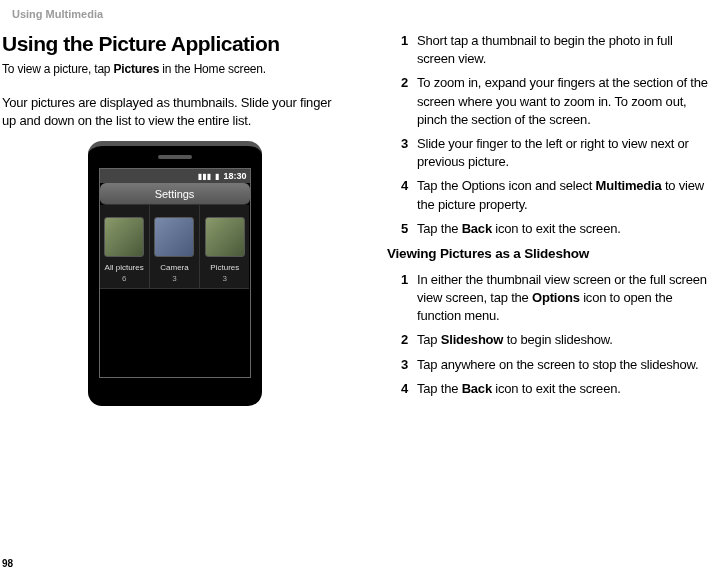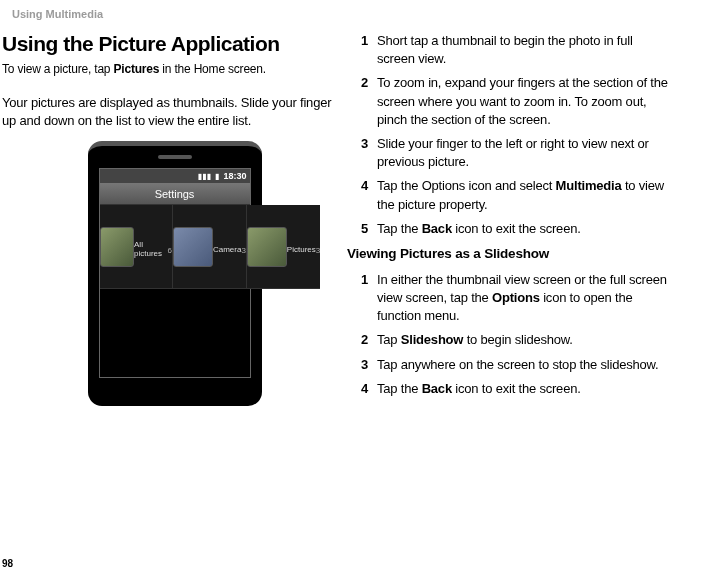--- a/index.html
+++ b/index.html
@@ -18,20 +18,21 @@
     }
     .header {
       color: #9b9b9b;
       font-size: 11px;
       font-weight: bold;
       padding: 0 0 12px 12px;
     }
     .content {
       display: flex;
       padding: 0 2px;
+      gap: 40px;
     }
     .left-col {
       width: 345px;
       flex-shrink: 0;
     }
     .right-col {
       width: 325px;
       flex-shrink: 0;
     }
     h1 {
@@ -145,30 +146,31 @@
     }
     .title-bar {
       height: 22px;
       background: linear-gradient(#777, #555);
       display: flex;
       align-items: center;
       justify-content: center;
       color: #fff;
       font-size: 11px;
       border-bottom: 1px solid #333;
+      border-radius: 6px;
     }
     .tabs {
       display: flex;
       height: 84px;
     }
     .tab {
       flex: 1;
       background: #1a1a1a;
       display: flex;
-      flex-direction: row;
+      flex-direction: column;
       align-items: center;
       justify-content: flex-end;
       color: #ddd;
       font-size: 9px;
       padding: 12px 0 5px;
       border-bottom: 1px solid #333;
       position: relative;
     }
     .tab:not(:last-child) {
       border-right: 1px solid #333;

